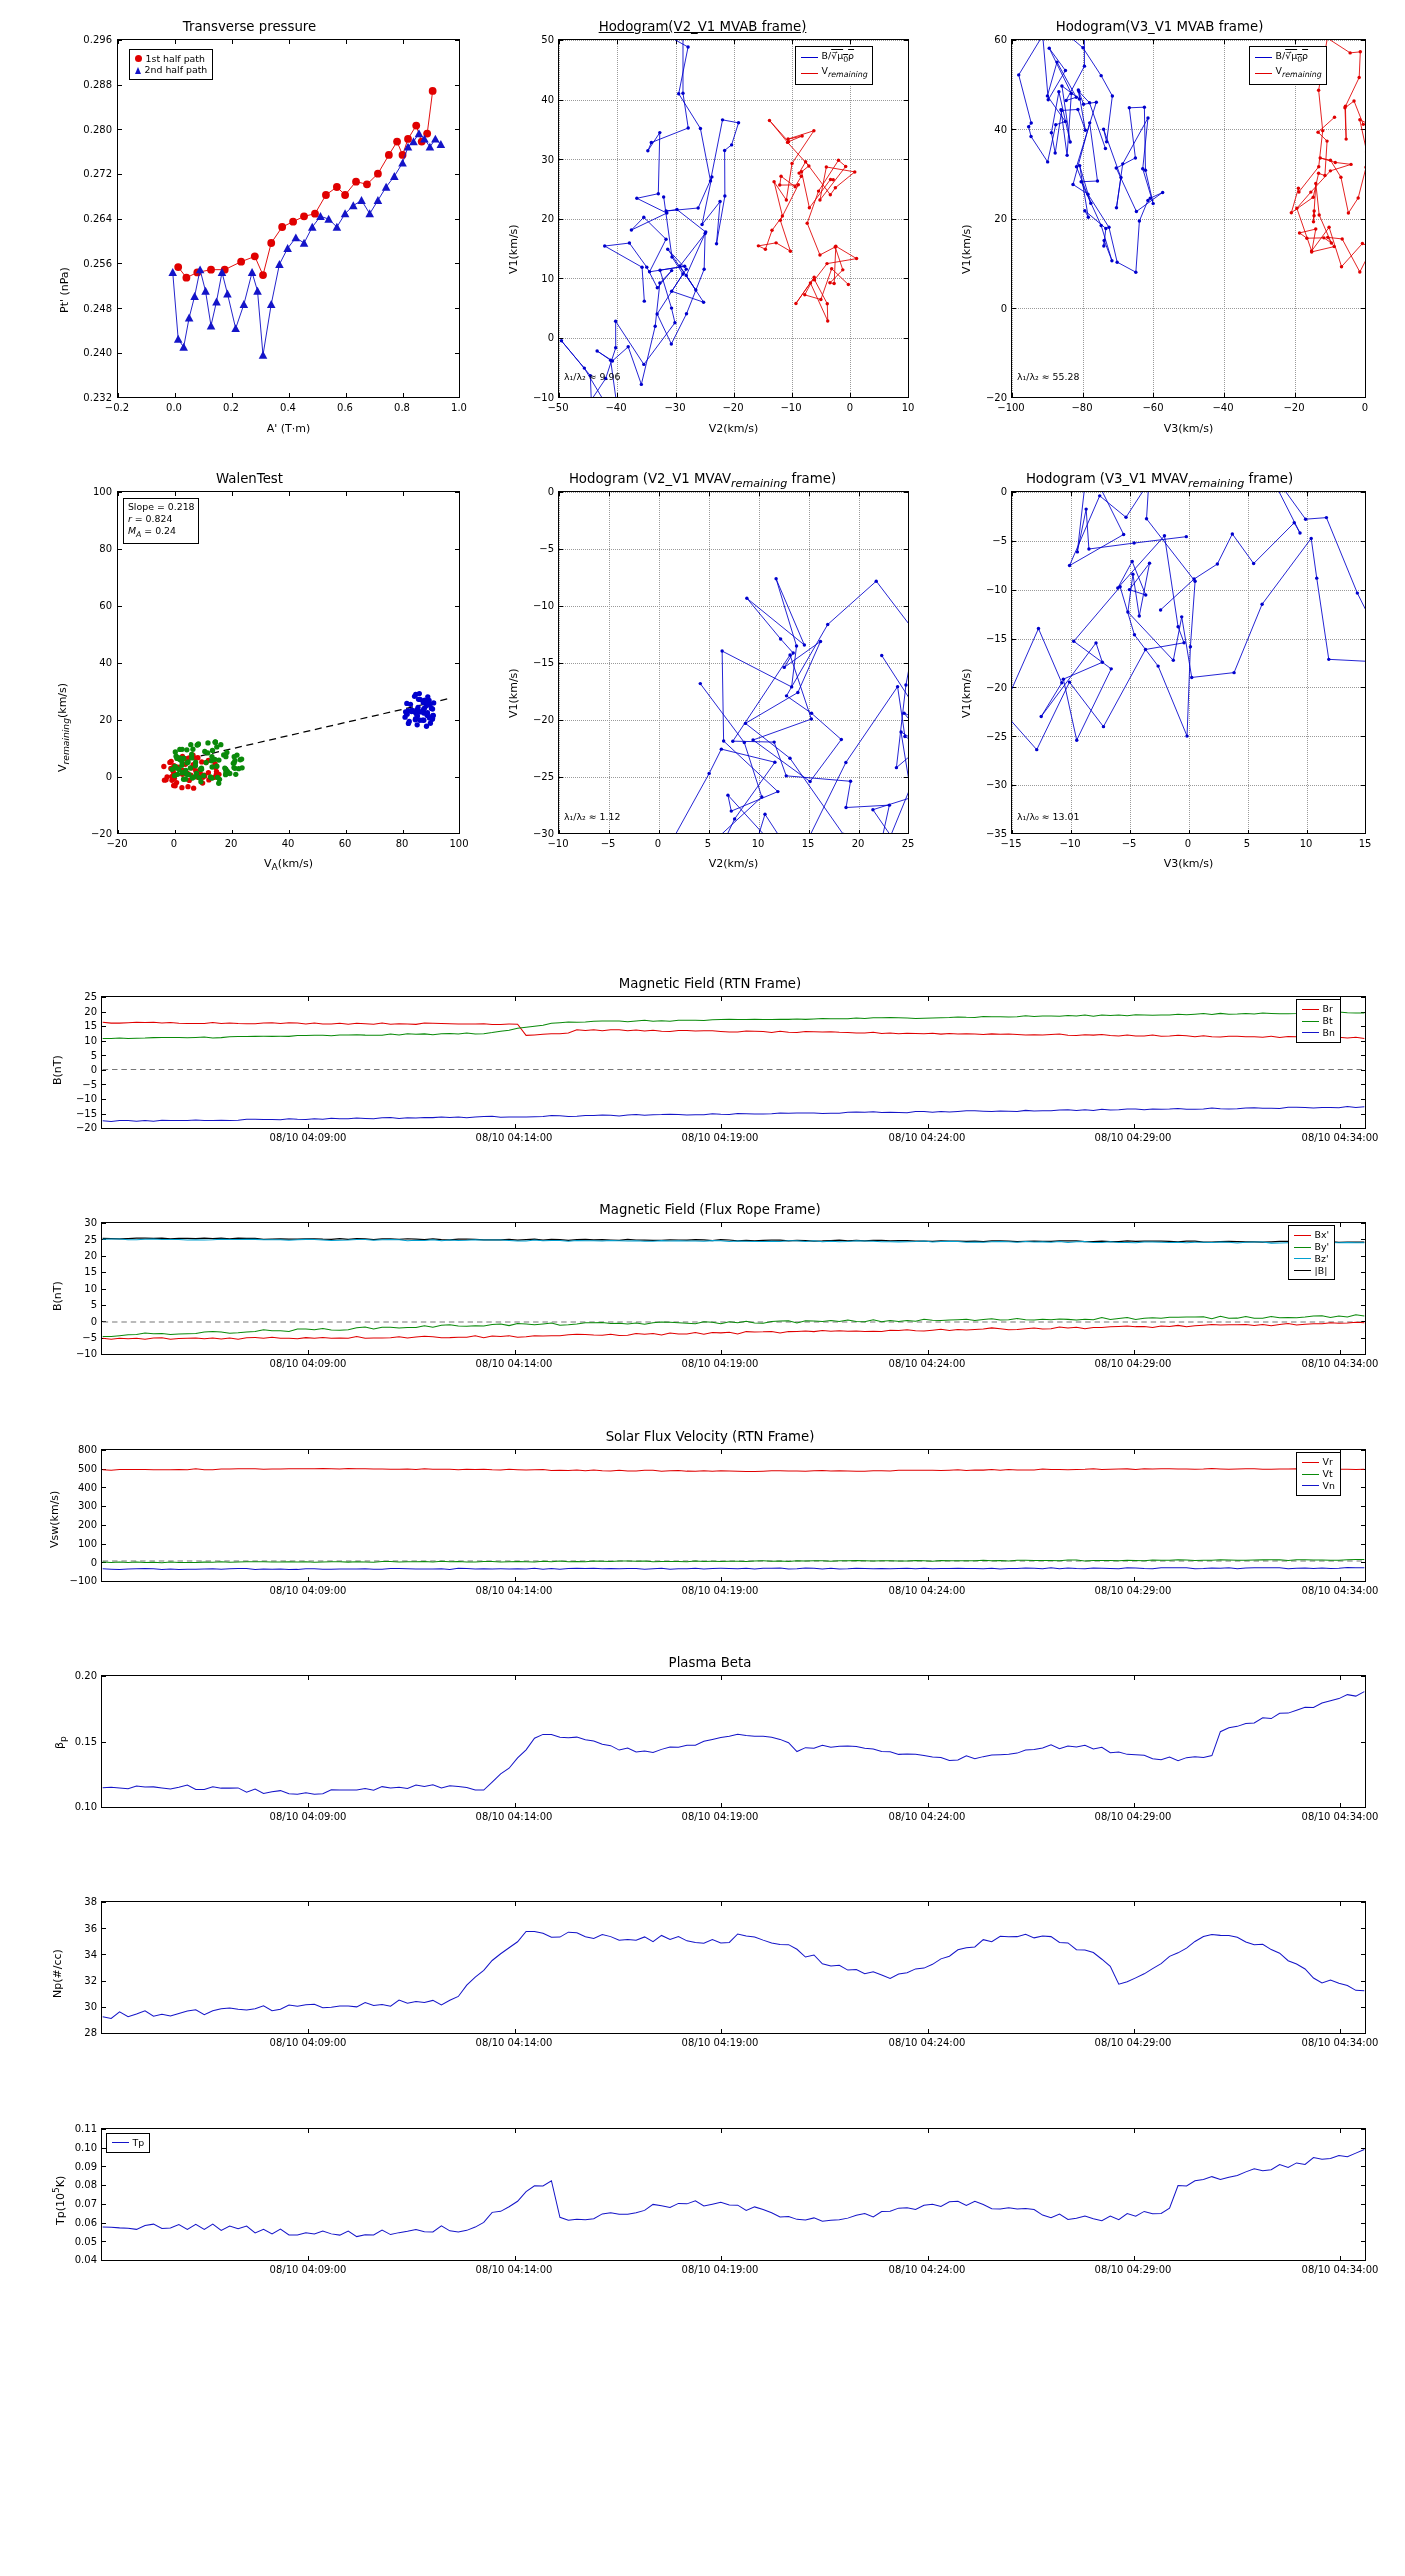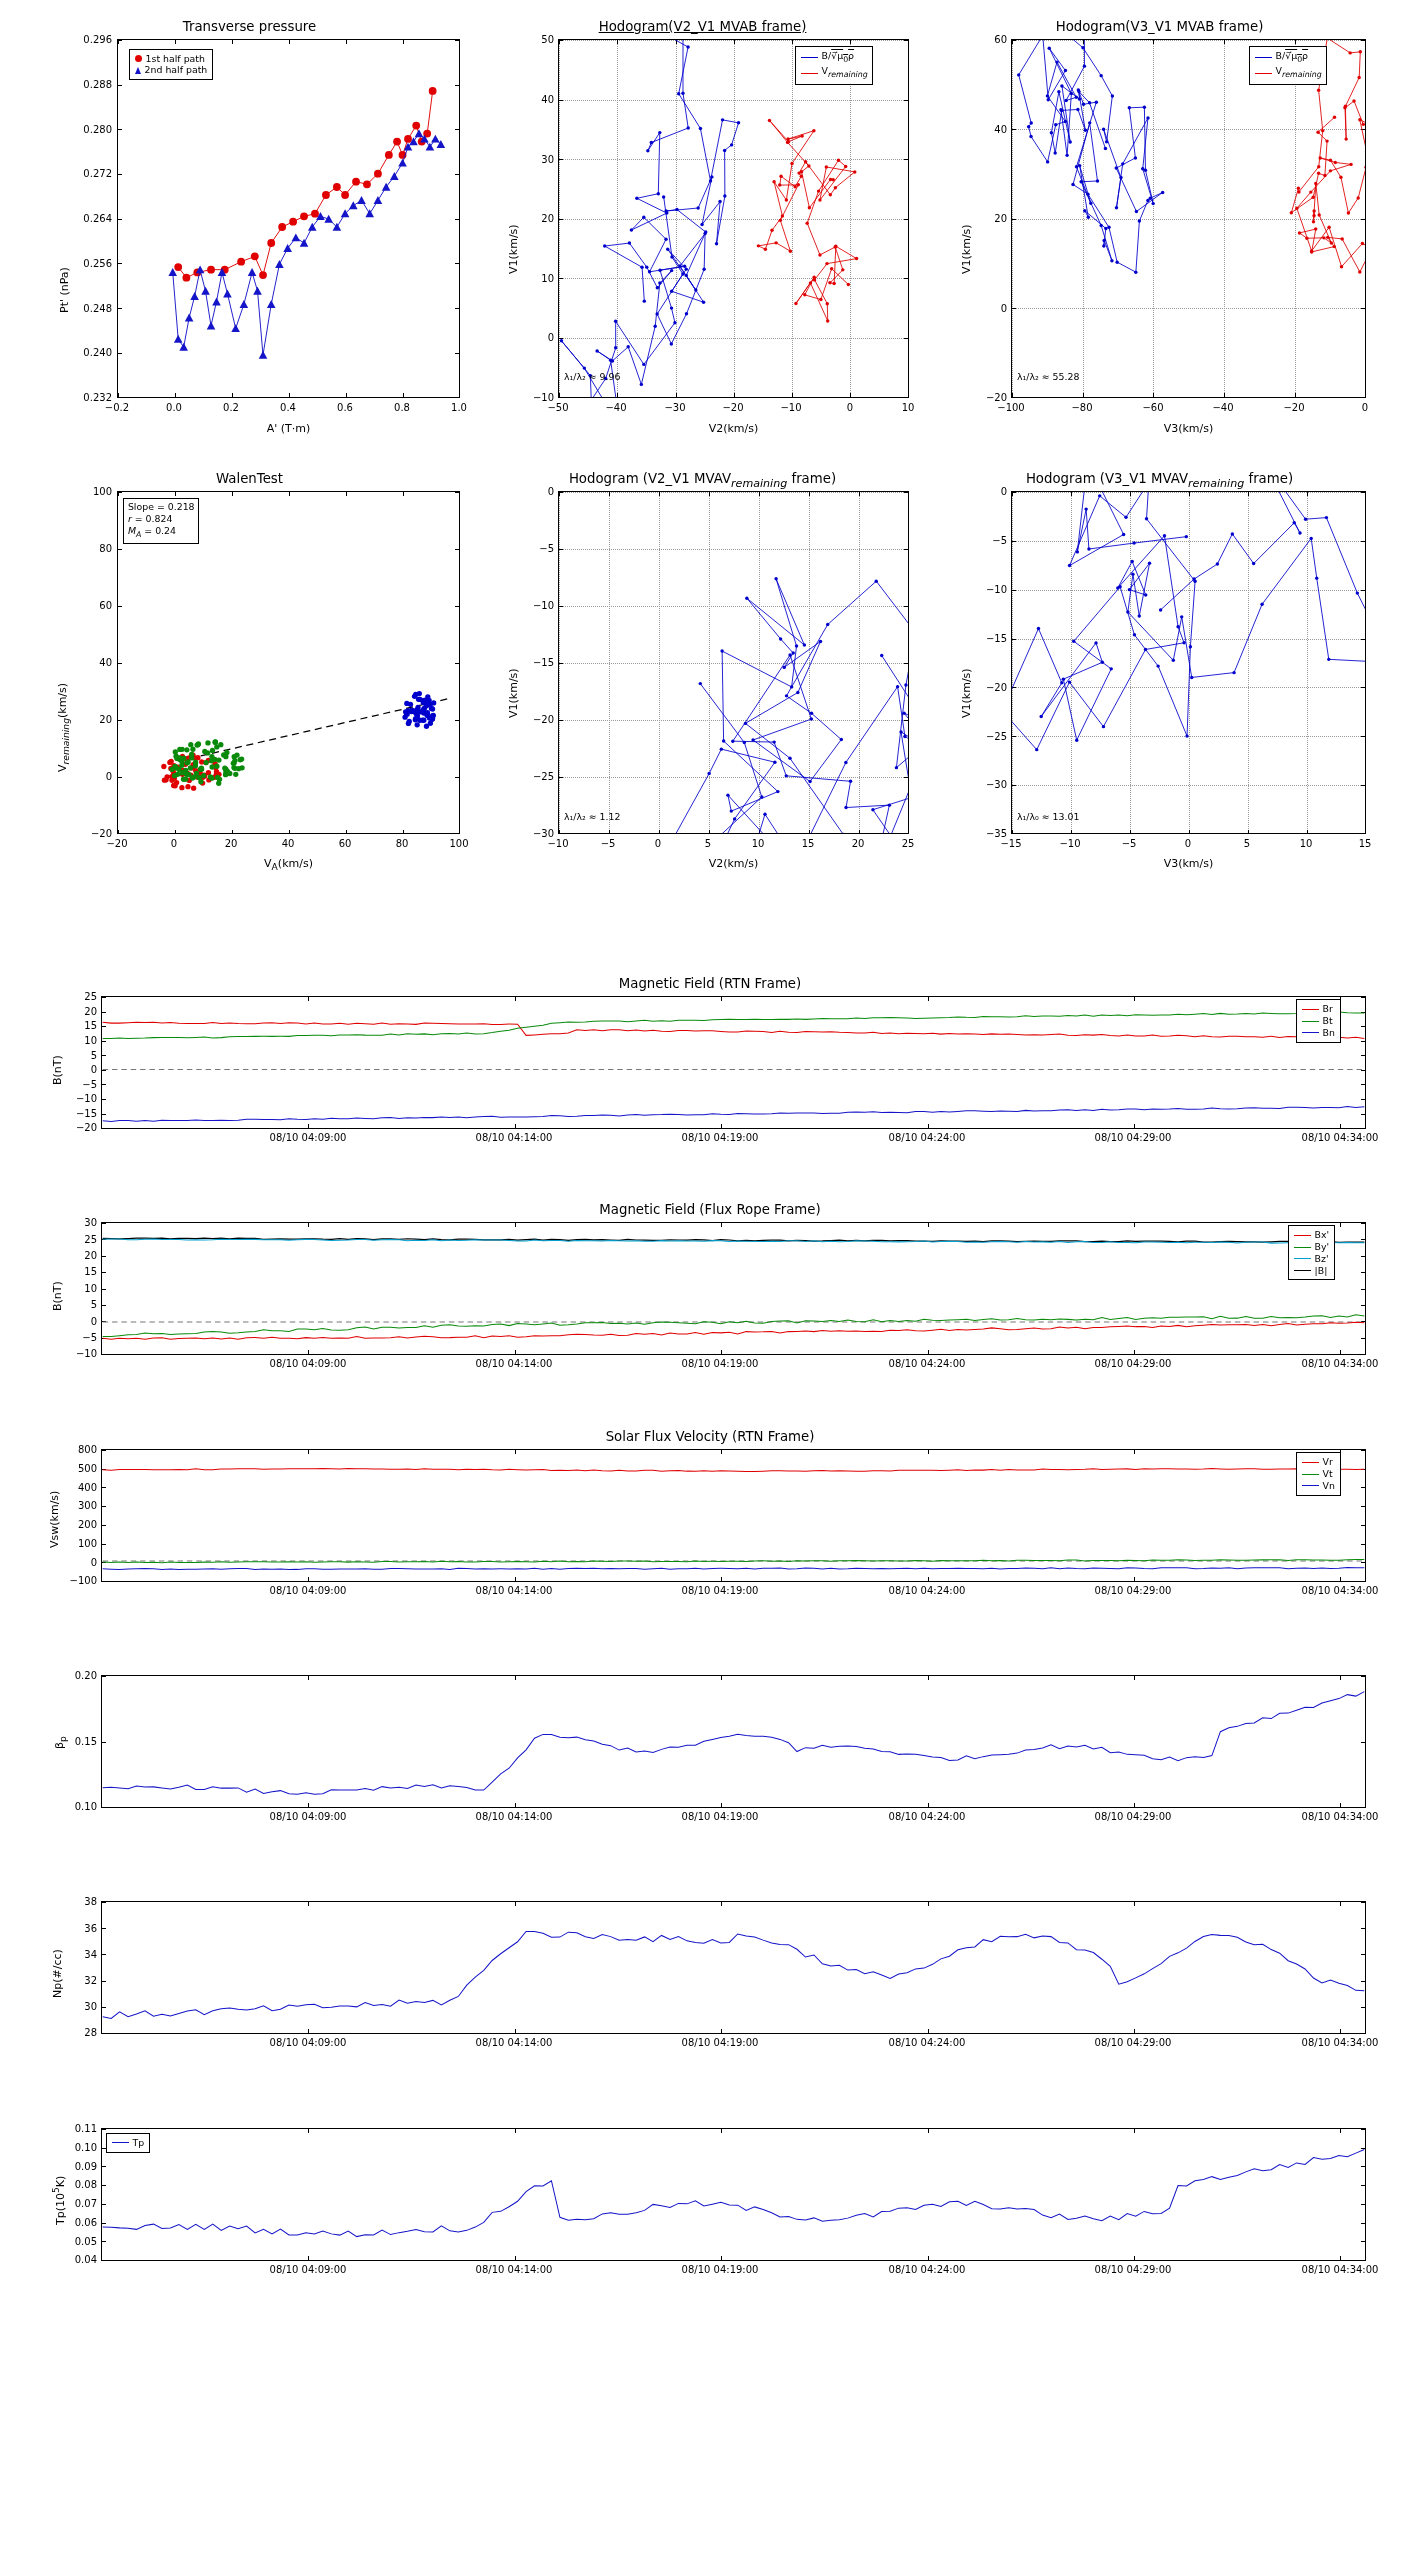--- a/index.html
+++ b/index.html
@@ -1343,20 +1343,21 @@
       <div class="ticky" style="left:25px;top:133px;width:41px;">0</div>
       <div class="ticky" style="left:25px;top:114px;width:41px;">100</div>
       <div class="ticky" style="left:25px;top:95px;width:41px;">200</div>
       <div class="ticky" style="left:25px;top:76px;width:41px;">300</div>
       <div class="ticky" style="left:25px;top:58px;width:41px;">400</div>
       <div class="ticky" style="left:25px;top:39px;width:41px;">500</div>
       <div class="ticky" style="left:25px;top:20px;width:41px;">800</div>
     </div>
 
   <div class="panel" style="left:31px;top:1655px;width:1358px;height:180px;">
+    <div class="title" style="top:0;left:0;">Plasma Beta</div>
     <div class="axes ts" id="ts3" style="left:70px;top:20px;width:1265px;height:133px;">
         <div class="tickmark-x" style="left:206px;"></div>
         <div class="tickmark-x-top" style="left:206px;"></div>
         <div class="tickmark-x" style="left:413px;"></div>
         <div class="tickmark-x-top" style="left:413px;"></div>
         <div class="tickmark-x" style="left:619px;"></div>
         <div class="tickmark-x-top" style="left:619px;"></div>
         <div class="tickmark-x" style="left:826px;"></div>
         <div class="tickmark-x-top" style="left:826px;"></div>
         <div class="tickmark-x" style="left:1032px;"></div>

